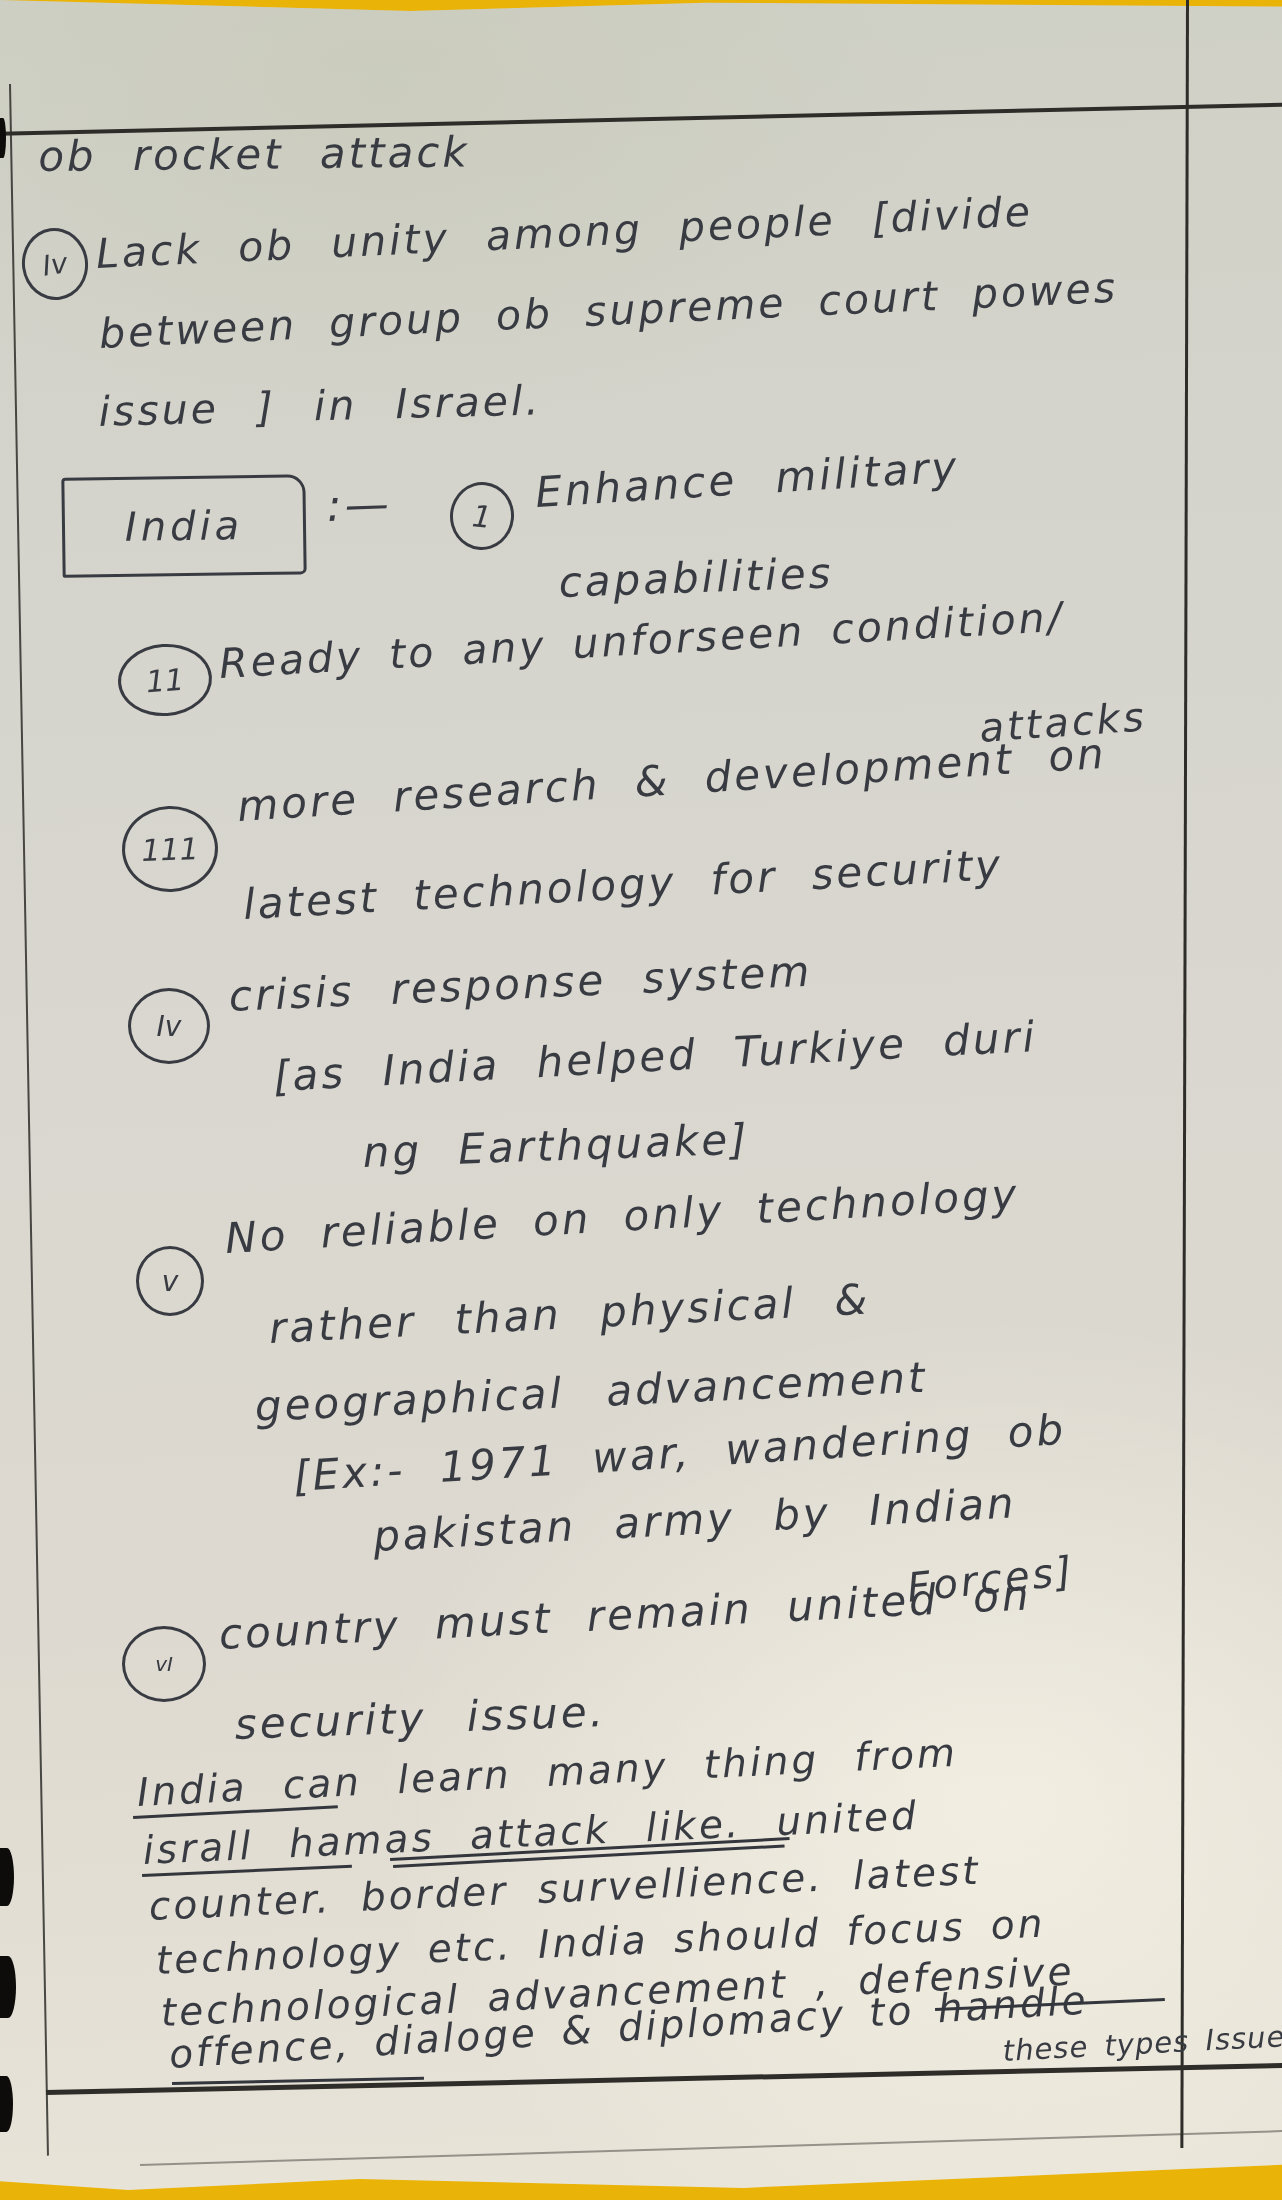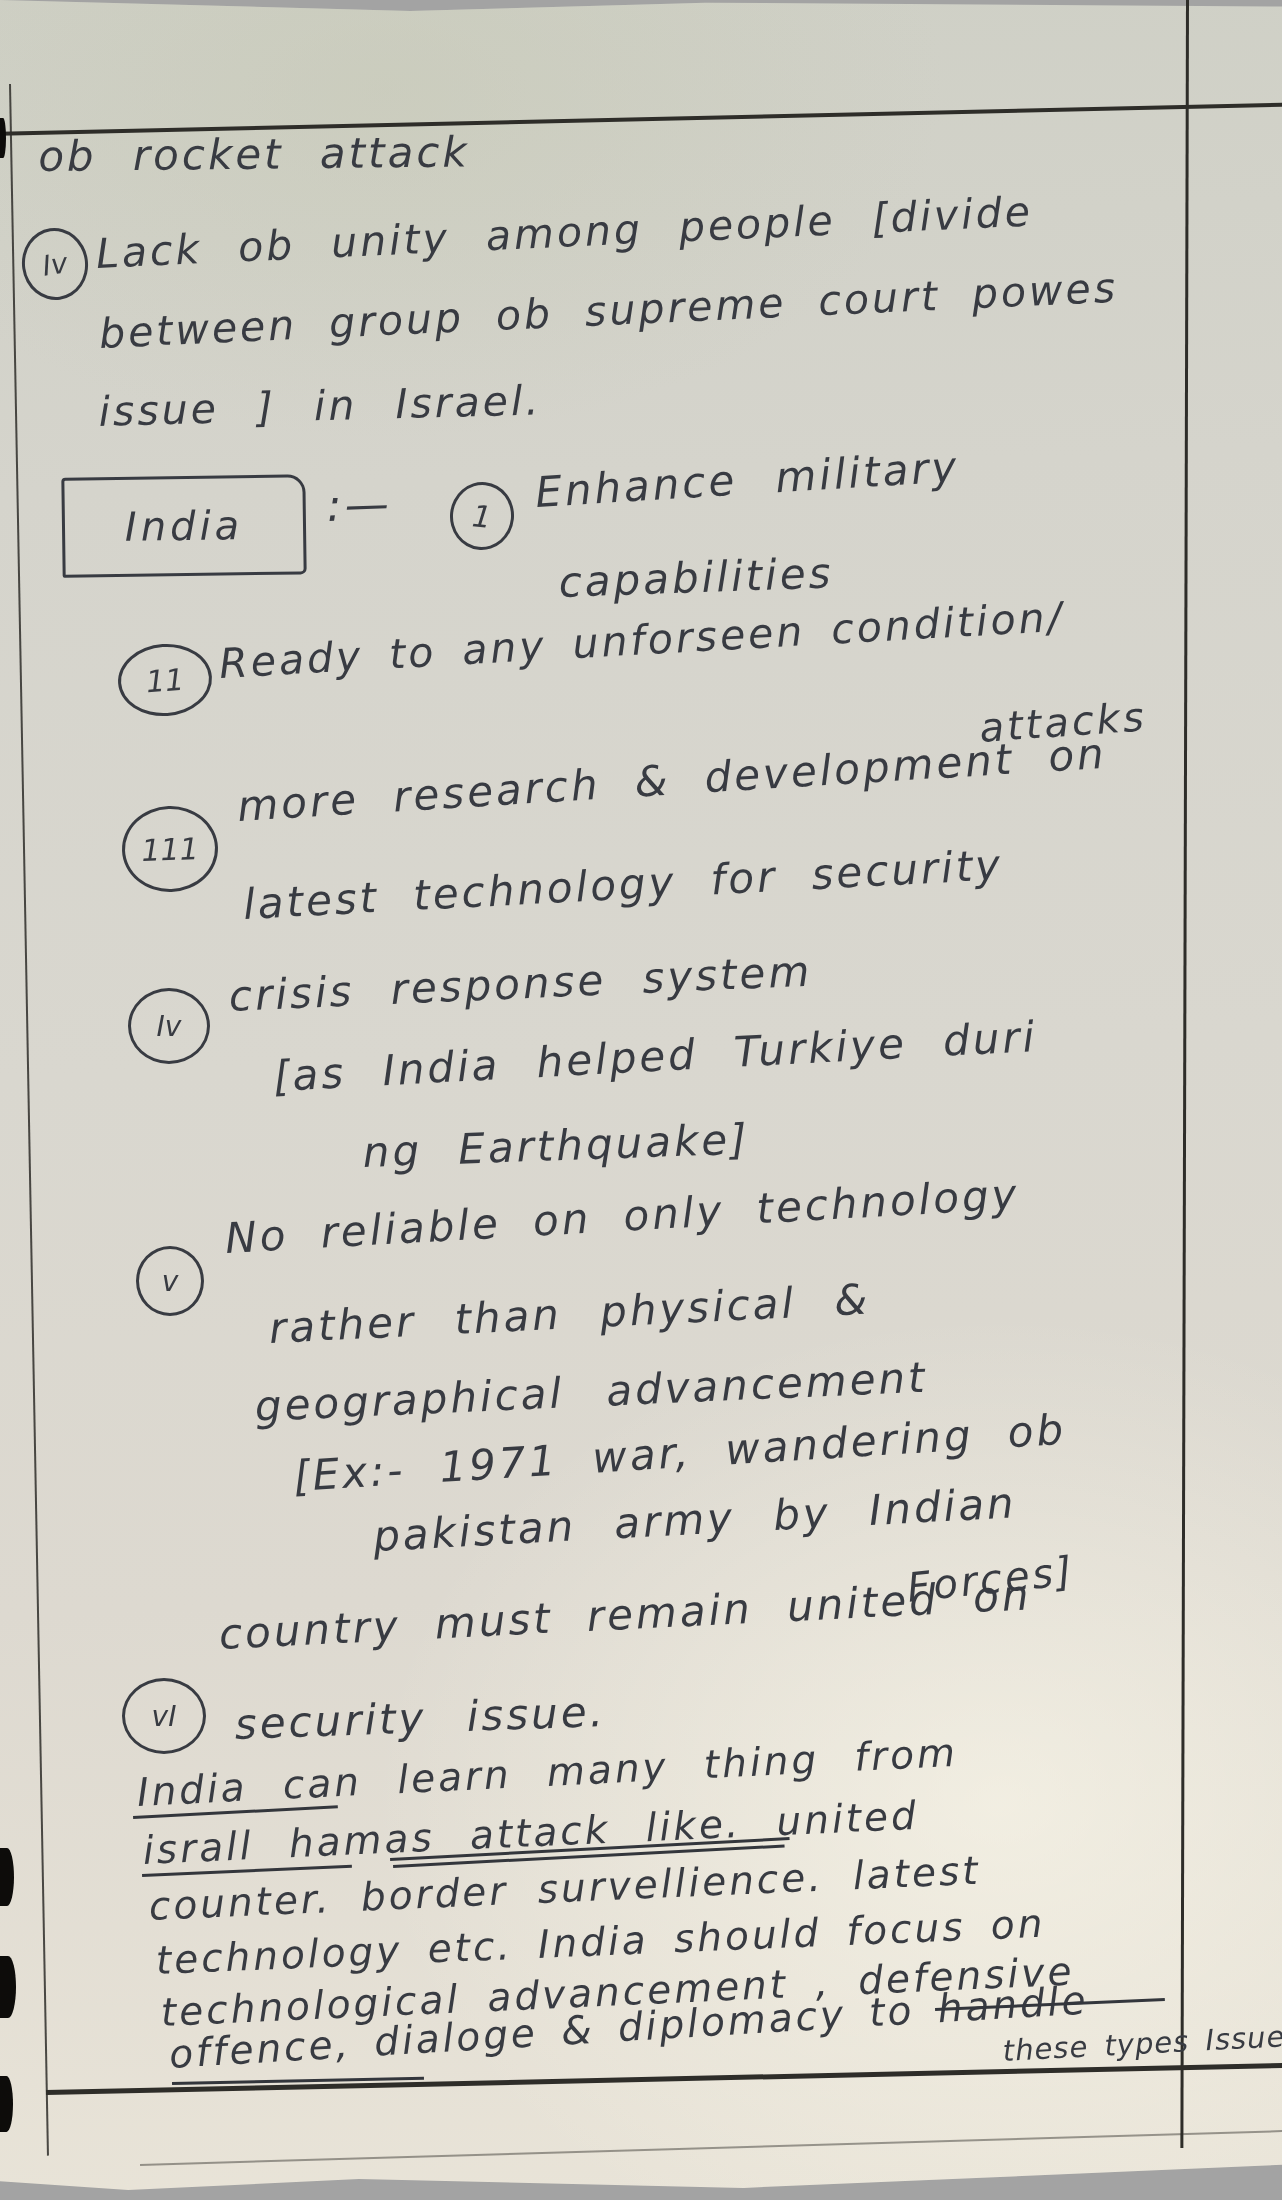--- a/index.html
+++ b/index.html
@@ -1,16 +1,16 @@
 <!DOCTYPE html>
 <html><head>
 <meta charset="utf-8">
 <style>
   html,body{margin:0;padding:0;background:#15130f;}
-  #photo{position:relative;width:1282px;height:2200px;overflow:hidden;background:#a3a3a3;
+  #photo{position:relative;width:1282px;height:2200px;overflow:hidden;background:#eab308;
          font-family:"DejaVu Sans",sans-serif;}
   #paper{position:absolute;left:0;top:0;width:1282px;height:2200px;
          background:
            radial-gradient(ellipse 900px 700px at 78% 82%, rgba(255,252,238,.55), rgba(255,252,238,0) 70%),
            radial-gradient(ellipse 800px 500px at 30% 4%, rgba(196,199,178,.45), rgba(196,199,178,0) 70%),
            linear-gradient(178deg,#cfd0c6 0%,#d5d4cc 22%,#d9d7cf 48%,#ddd9d0 72%,#e9e4d8 100%);
          clip-path:polygon(0% 0%,32% 0.5%,55% 0.12%,100% 0.3%,100% 98.4%,58% 99.45%,28% 99.05%,10% 99.55%,0% 99.15%);}
   .rule{position:absolute;background:#2e2d29;transform-origin:left top;}
   .hw{position:absolute;color:#383b42;font-style:italic;letter-spacing:3px;word-spacing:14px;
       transform-origin:left top;white-space:nowrap;line-height:1.1;}
@@ -68,21 +68,21 @@
   <div class="hw" style="left:362px;top:1130px;font-size:42px;transform:rotate(-2deg);word-spacing:20px;">ng Earthquake]</div>
 
   <div class="circ" style="left:136px;top:1246px;width:62px;height:64px;font-size:28px;">v</div>
   <div class="hw" style="left:224px;top:1216px;font-size:42px;transform:rotate(-3.2deg);word-spacing:16px;">No reliable on only technology</div>
   <div class="hw" style="left:268px;top:1306px;font-size:42px;transform:rotate(-2.8deg);word-spacing:22px;">rather than physical &amp;</div>
   <div class="hw" style="left:254px;top:1384px;font-size:42px;transform:rotate(-2.5deg);word-spacing:26px;">geographical advancement</div>
   <div class="hw" style="left:292px;top:1454px;font-size:42px;transform:rotate(-3.5deg);word-spacing:18px;">[Ex:- 1971 war, wandering ob</div>
   <div class="hw" style="left:372px;top:1514px;font-size:42px;transform:rotate(-3deg);word-spacing:22px;">pakistan army by Indian</div>
   <div class="hw" style="left:905px;top:1566px;font-size:40px;transform:rotate(-6deg);">Forces]</div>
 
-  <div class="circ" style="left:122px;top:1678px;width:78px;height:70px;font-size:28px;">vI</div>
+  <div class="circ" style="left:122px;top:1626px;width:78px;height:70px;font-size:20px;">vI</div>
   <div class="hw" style="left:218px;top:1612px;font-size:42px;transform:rotate(-2.8deg);word-spacing:18px;">country must remain united on</div>
   <div class="hw" style="left:234px;top:1702px;font-size:42px;transform:rotate(-2deg);word-spacing:24px;">security issue.</div>
 
   <div class="hw" style="left:136px;top:1772px;font-size:39px;transform:rotate(-2.8deg);word-spacing:20px;">India can learn many thing from</div>
   <div class="hw" style="left:142px;top:1830px;font-size:39px;transform:rotate(-2.6deg);word-spacing:20px;">israll hamas attack like. united</div>
   <div class="hw" style="left:148px;top:1886px;font-size:39px;transform:rotate(-2.5deg);word-spacing:14px;">counter. border survellience. latest</div>
   <div class="hw" style="left:155px;top:1940px;font-size:39px;transform:rotate(-2.4deg);word-spacing:10px;">technology etc. India should focus on</div>
   <div class="hw" style="left:160px;top:1992px;font-size:39px;transform:rotate(-2.6deg);word-spacing:12px;">technological advancement , defensive</div>
   <div class="hw" style="left:168px;top:2034px;font-size:39px;transform:rotate(-3.4deg);word-spacing:8px;">offence, dialoge &amp; diplomacy to handle</div>
   <div class="hw" style="left:1002px;top:2036px;font-size:29px;transform:rotate(-3deg);letter-spacing:1px;word-spacing:6px;">these types Issue.</div>

